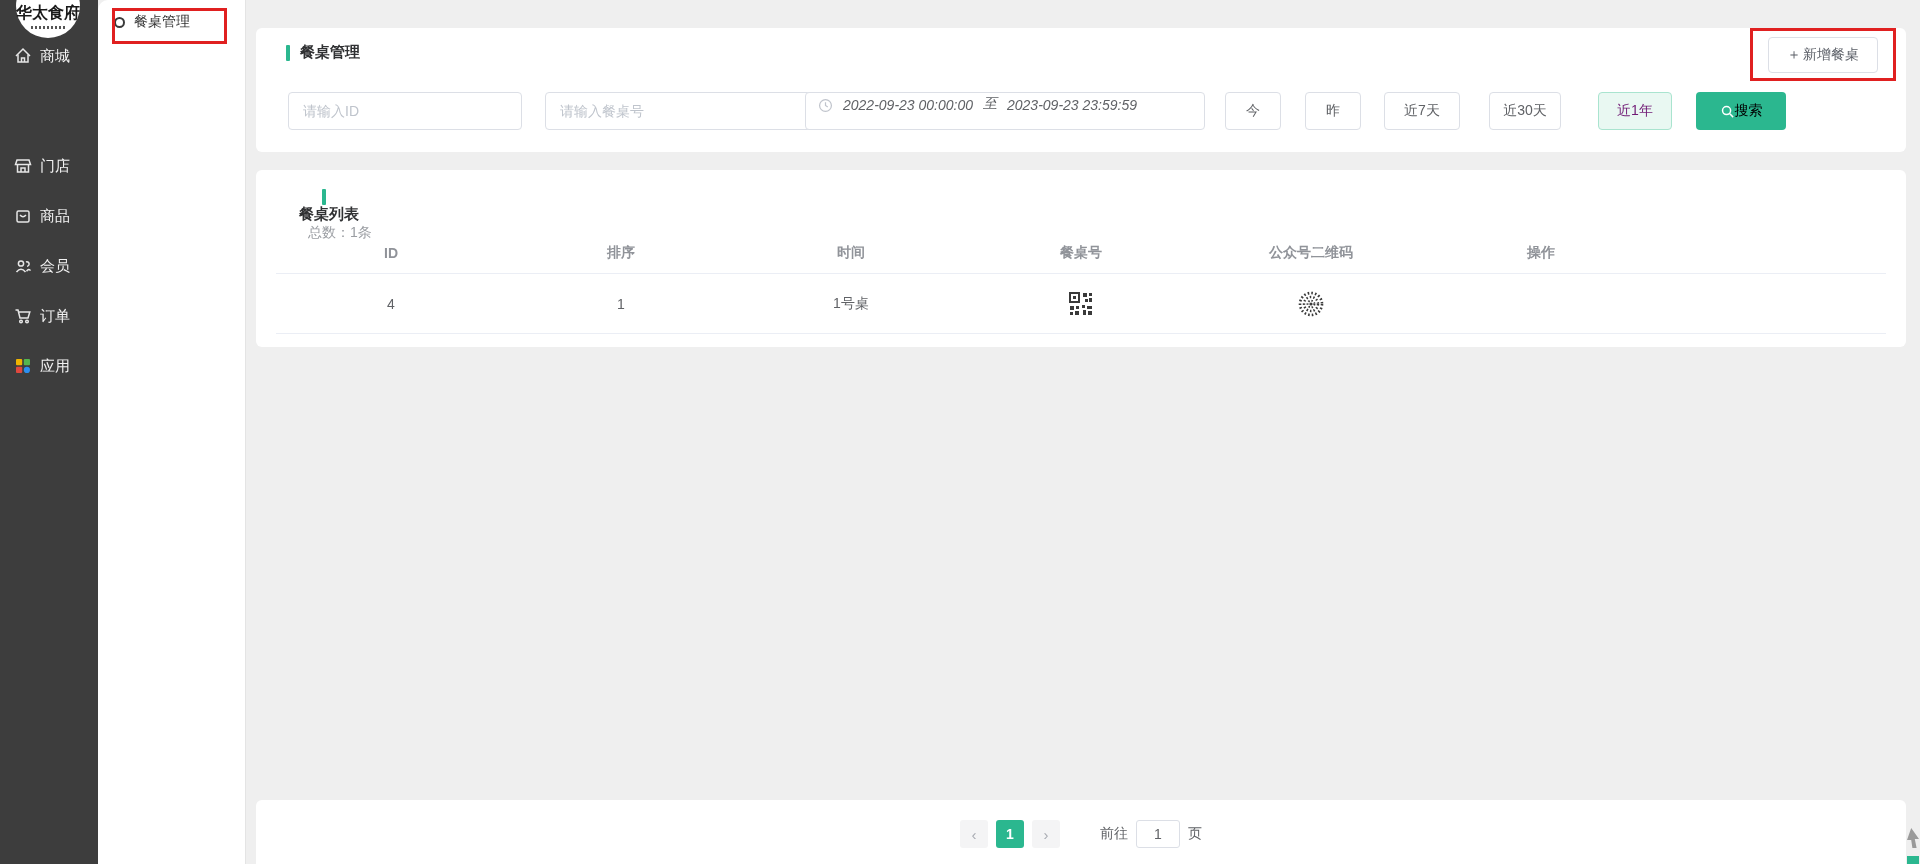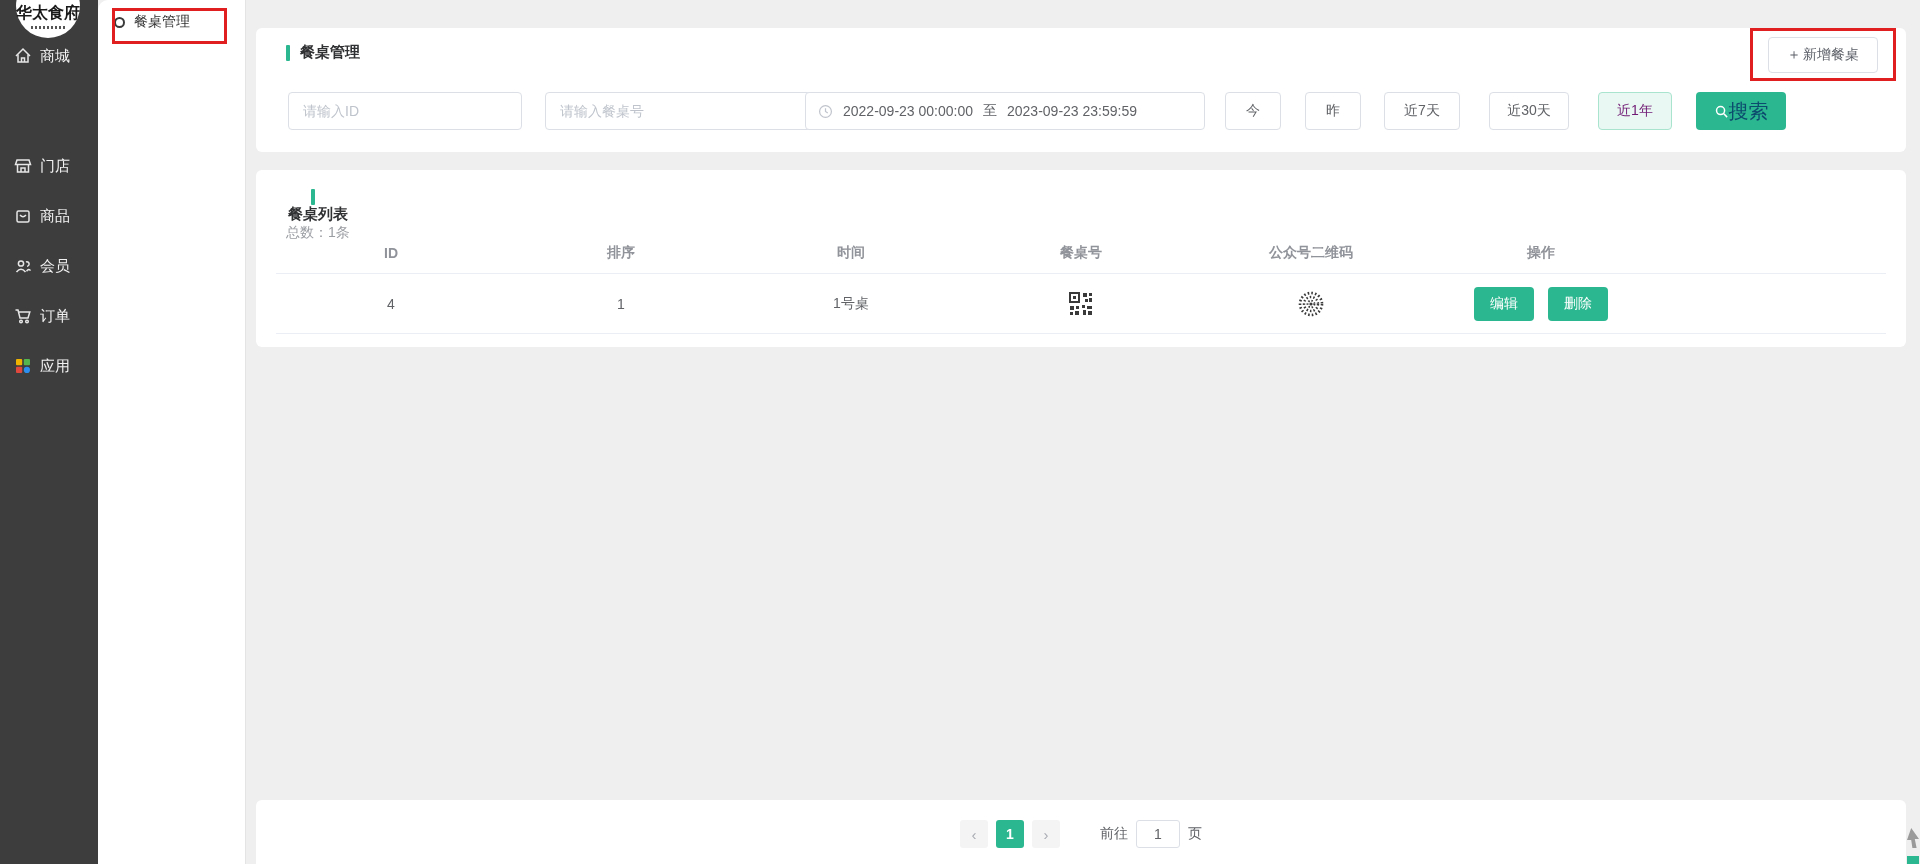--- a/index.html
+++ b/index.html
@@ -27,30 +27,30 @@
 
   
   .card { position:absolute; left:256px; width:1650px; background:#ffffff; border-radius:6px; }
   .card-filter { top:28px; height:124px; }
   .card-table  { top:170px; height:177px; }
   .card-pager  { top:800px; height:80px; }
 
   .section-head { position:absolute; left:30px; display:flex; align-items:center; }
   .green-bar { width:4px; height:16px; background:#2bb78f; border-radius:1px; margin-right:10px; }
   .section-title { font-size:15px; font-weight:bold; color:#303133; }
-  .section-sub { font-size:14px; color:#9a9da2; }
+  .section-sub { font-size:14px; color:#9a9da2; margin-left:22px; }
 
   
   .f-abs { position:absolute; top:64px; height:38px; }
   .inp { border:1px solid #dcdfe6; border-radius:4px; background:#fff; font-size:14px; color:#606266; padding:4px 14px; width:100%; height:100%; outline:none; font-family:inherit; }
   .inp::placeholder { color:#bfc4cc; }
-  .date-box { display:flex; align-items:center; border:1px solid #dcdfe6; border-radius:4px; background:#fff; padding:0 12px; font-size:14px; color:#606266; gap:10px; }
+  .date-box { display:flex; align-items:flex-end; border:1px solid #dcdfe6; border-radius:4px; background:#fff; padding:16px 12px; font-size:14px; color:#606266; gap:10px;font-style:italic; }
   .qbtn { display:flex; align-items:center; justify-content:center; border:1px solid #dcdfe6; border-radius:4px; background:#fff; font-size:14px; color:#606266; cursor:pointer; }
   .qbtn.active { background:#e9f8f2; border-color:#a9e4cf; color:#701a75; }
-  .search-btn { display:flex; align-items:center; justify-content:center; background:#2bb78f; border:none; border-radius:4px; color:#0c4a6e; font-size:20px; cursor:pointer; }
+  .search-btn { display:flex; align-items:center; justify-content:center; background:#2bb78f; border:none; border-radius:4px; color:#000000; font-size:14px; cursor:pointer; }
   .add-btn { position:absolute; top:9px; left:1512px; width:110px; height:36px; display:flex; align-items:center; justify-content:center; background:#fff; border:1px solid #dcdfe6; border-radius:4px; font-size:14px; color:#5a5e66; cursor:pointer; gap:2px; }
 
   
   .thead, .trow { position:absolute; left:20px; width:1610px; display:flex; }
   .thead { top:62px; height:42px; border-bottom:1px solid #ebeef5; }
   .trow  { top:104px; height:60px; border-bottom:1px solid #ebeef5; }
   .tcell { width:230px; display:flex; align-items:center; justify-content:center; font-size:14px; }
   .thead .tcell { color:#909399; font-weight:bold; }
   .trow  .tcell { color:#606266; }
   .op-btn { width:60px; height:34px; display:flex; align-items:center; justify-content:center; background:#2bb78f; color:#fff; font-size:14px; border:none; border-radius:4px; cursor:pointer; }
@@ -175,21 +175,21 @@
           </svg>
       </span>
       <span>2022-09-23 00:00:00</span>
       <span>至</span>
       <span>2023-09-23 23:59:59</span>
     </div>
 
     <button class="f-abs qbtn" style="left:969px; width:56px;">今</button>
     <button class="f-abs qbtn" style="left:1049px; width:56px;">昨</button>
     <button class="f-abs qbtn" style="left:1128px; width:76px;">近7天</button>
-    <button class="f-abs qbtn" style="left:1233px; width:80px;">近30天</button>
+    <button class="f-abs qbtn" style="left:1233px; width:72px;">近30天</button>
     <button class="f-abs qbtn active" style="left:1342px; width:74px;">近1年</button>
 
     <button class="f-abs search-btn" style="left:1440px; width:90px;">
       <span style="display:inline-flex;">
         <svg width="15" height="15" viewBox="0 0 16 16" fill="none" stroke="#ffffff" stroke-width="1.6">
             <circle cx="7" cy="7" r="4.3"></circle>
             <path d="M10.5 10.5 L14 14"></path>
           </svg>
       </span>
       <span>搜索</span>
@@ -241,24 +241,20 @@
         </svg>
       </div>
       <div class="tcell">
         <svg width="26" height="26" viewBox="0 0 26 26" fill="none" stroke="#3a3a3a">
           <circle cx="13" cy="13" r="11" stroke-width="2.6" stroke-dasharray="1.6 2.1"></circle>
           <circle cx="13" cy="13" r="7" stroke-width="2.4" stroke-dasharray="1.5 2"></circle>
           <circle cx="13" cy="13" r="3.4" stroke-width="2" stroke-dasharray="1.4 1.8"></circle>
           <circle cx="13" cy="13" r="1.6" fill="#3a3a3a" stroke="none"></circle>
         </svg>
       </div>
-      <div class="tcell" style="gap:14px;">
-        <button class="op-btn">编辑</button>
-        <button class="op-btn">删除</button>
-      </div>
     </div>
   </section>
 
   <section class="card card-pager">
     <div class="pager">
       <button class="pg-btn">
           <span>‹</span>
         </button>
       <button class="pg-btn pg-cur">1</button>
       <button class="pg-btn">

